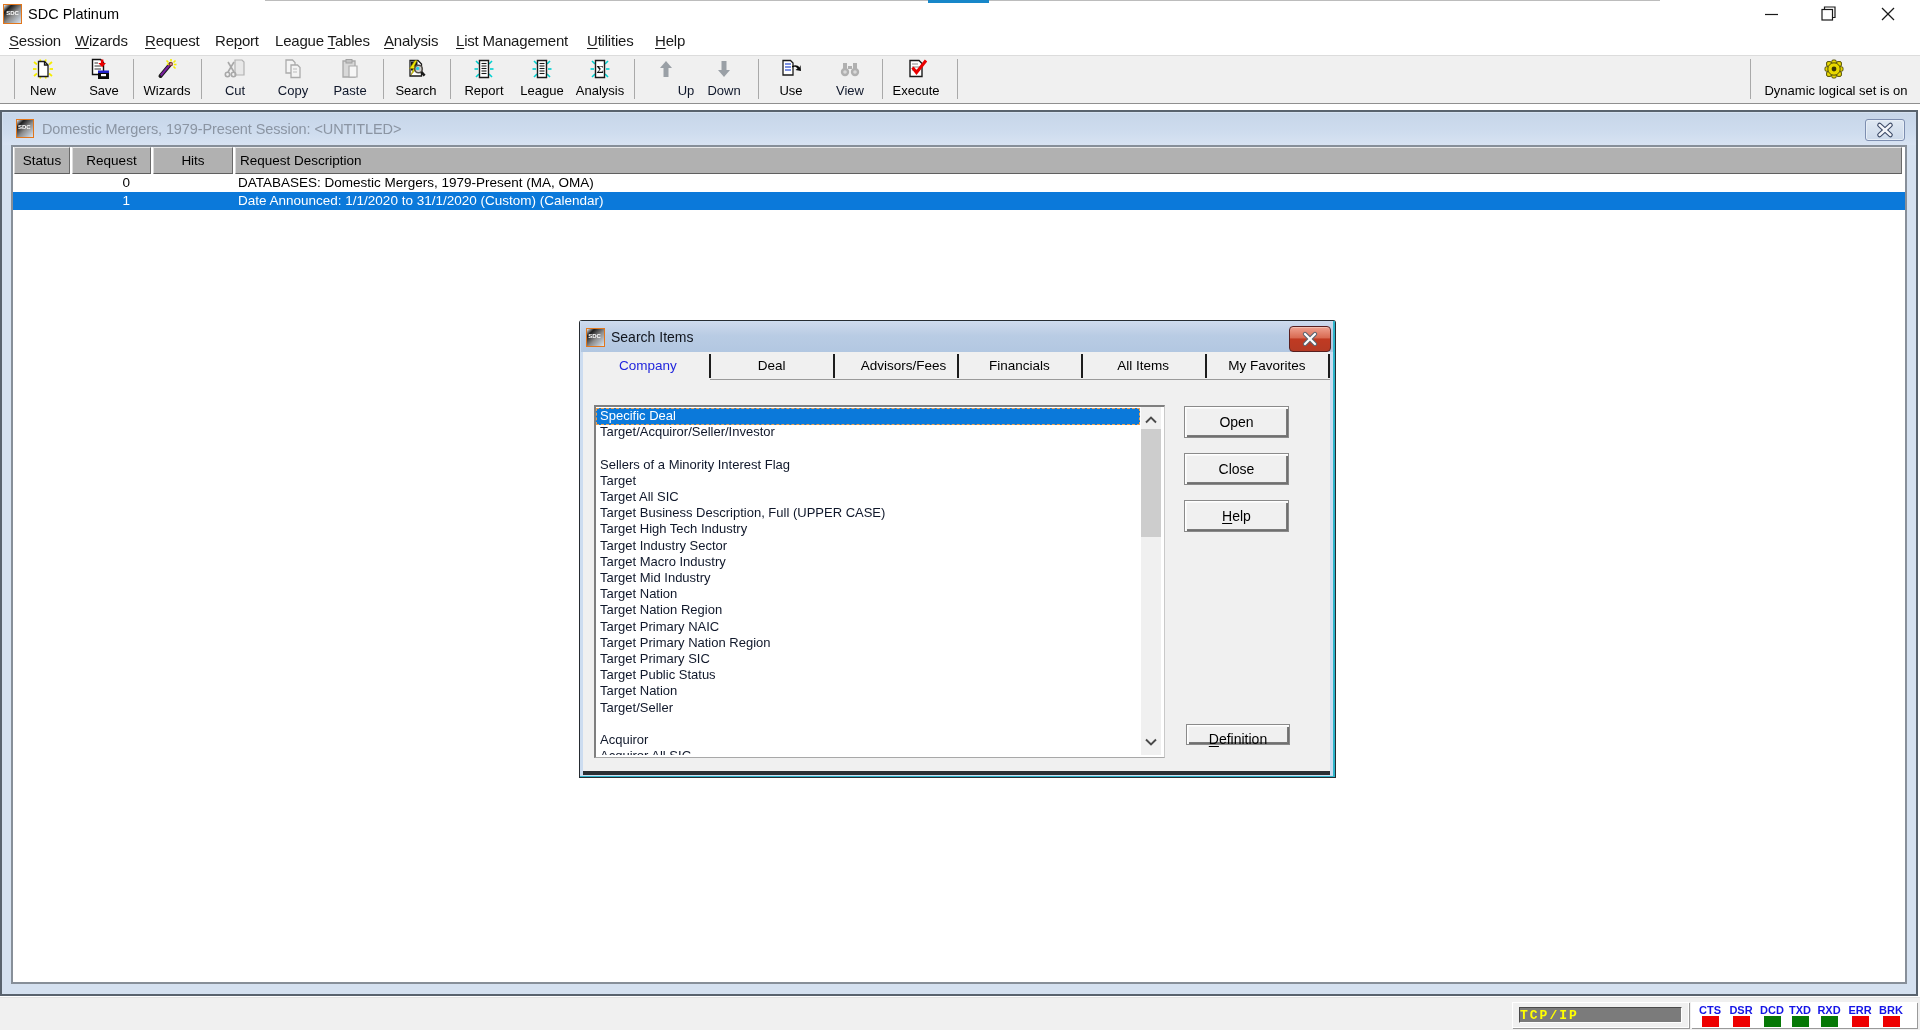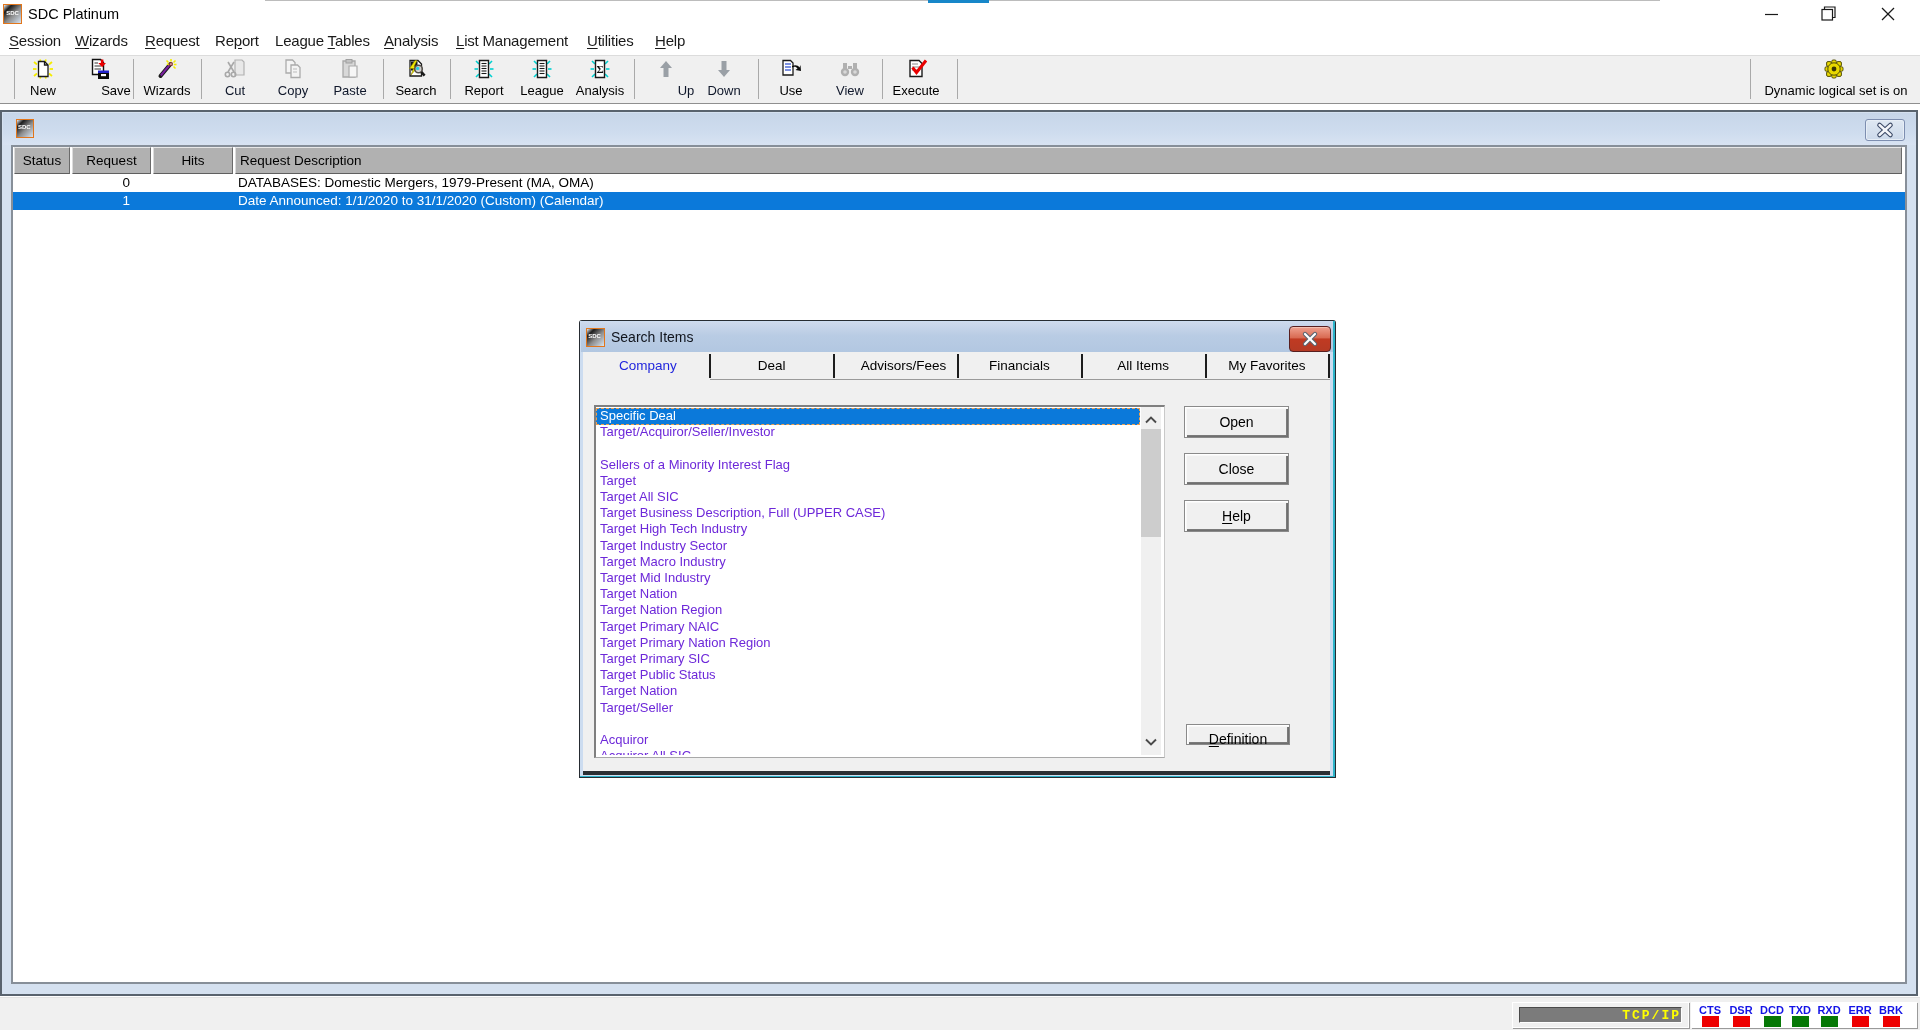--- a/index.html
+++ b/index.html
@@ -10,21 +10,21 @@
 .tblab{position:absolute;top:84px;height:14px;font-size:13px;line-height:14px;color:#000;text-align:center;transform:translateX(-50%);white-space:nowrap;}
 .tblab.dis{color:#0f172a;}
 .tbsep{position:absolute;top:59px;height:40px;width:1px;background:#a9a9a9;}
 .ticon{position:absolute;top:58px;width:22px;height:22px;transform:translateX(-50%);}
 .hcell{position:absolute;top:147px;height:27px;background:#b1b1b1;box-sizing:border-box;
   border-top:1px solid #e8e8e8;border-left:1px solid #dcdcdc;border-right:1px solid #6b6b6b;border-bottom:1px solid #5f5f5f;
   font-size:13.5px;color:#000;text-align:center;line-height:25px;white-space:nowrap;}
 .btn3d{position:absolute;background:#f0f0f0;box-sizing:border-box;border:1px solid #8a8a8a;
   box-shadow:inset 1px 1px 0 #ffffff,inset 2px 2px 0 #f8f8f8,inset -1px -1px 0 #6f6f6f,inset -2px -2px 0 #7a7a7a;
   font-size:14px;color:#000;text-align:center;}
-.li{position:absolute;left:599px;height:16px;font-size:13px;line-height:16px;color:#6d28d9;white-space:nowrap;}
+.li{position:absolute;left:599px;height:16px;font-size:13px;line-height:16px;color:#0f172a;white-space:nowrap;}
 .mi{position:absolute;top:0;height:26px;line-height:26px;font-size:15px;color:#1a1a1a;white-space:nowrap;letter-spacing:-0.2px;}
 </style>
 </head>
 <body>
 <div id="root">
 
 <div class="abs" style="left:265px;top:0;width:1395px;height:1px;background:#bcbcbc;"></div>
 <div class="abs" style="left:928px;top:0;width:61px;height:3px;background:#1787c9;"></div>
 
 <div class="abs" style="left:3px;top:4px;width:19px;height:20px;">
@@ -60,21 +60,21 @@
   <div class="tbsep" style="left:133px;"></div>
   <div class="tbsep" style="left:201px;"></div>
   <div class="tbsep" style="left:383px;"></div>
   <div class="tbsep" style="left:450px;"></div>
   <div class="tbsep" style="left:634px;"></div>
   <div class="tbsep" style="left:758px;"></div>
   <div class="tbsep" style="left:882px;"></div>
   <div class="tbsep" style="left:957px;"></div>
   <div class="tbsep" style="left:1750px;"></div>
   <div class="tblab" style="left:43px;">New</div>
-  <div class="tblab" style="left:116px;">Save</div>
+  <div class="tblab" style="left:104px;">Save</div>
   <div class="tblab" style="left:167px;">Wizards</div>
   <div class="tblab dis" style="left:235px;">Cut</div>
   <div class="tblab dis" style="left:293px;">Copy</div>
   <div class="tblab dis" style="left:350px;">Paste</div>
   <div class="tblab" style="left:416px;">Search</div>
   <div class="tblab" style="left:484px;">Report</div>
   <div class="tblab" style="left:542px;">League</div>
   <div class="tblab" style="left:600px;">Analysis</div>
   <div class="tblab dis" style="left:686px;">Up</div>
   <div class="tblab dis" style="left:724px;">Down</div>
@@ -256,20 +256,21 @@
     <circle cx="11" cy="11" r="2.4" fill="#3a3604" stroke="none"></circle>
   </svg>
 </div>
 
 <div class="abs" style="left:0px;top:110px;width:1918px;height:886px;background:#d5e1f0;border:2.5px solid #59636e;box-sizing:border-box;"></div>
 <div class="abs" style="left:2.5px;top:112.5px;width:1913px;height:32px;background:linear-gradient(180deg,#c7d6e9 0%,#cedcee 60%,#d8e3f2 100%);"></div>
 <div class="abs" style="left:16px;top:119px;width:18px;height:19px;">
   <div style="position:absolute;inset:0;background:linear-gradient(135deg,#f0f0f0 0%,#1d1d1d 22%,#8d8d8d 55%,#d7e4f2 100%);border:1.5px solid #e2761b;box-sizing:border-box;"></div>
   <div style="position:absolute;left:2px;top:5px;width:12px;font-size:6px;font-weight:bold;color:#fff;text-align:center;">SDC</div>
 </div>
+<div class="abs" style="left:42px;top:112.5px;height:32px;line-height:32px;font-size:14.5px;letter-spacing:-0.1px;color:#8b95a3;">Domestic Mergers, 1979-Present Session: &lt;UNTITLED&gt;</div>
 
 <div class="abs" style="left:1865px;top:119px;width:40px;height:22px;border:1px solid #7d8eb0;border-radius:3px;background:linear-gradient(180deg,#dfe8f2,#ccd9ea);box-shadow:inset 0 0 0 1px #e7eef6;box-sizing:border-box;">
   <svg width="38" height="20" viewBox="0 0 38 20">
         <g stroke="#3c4a66" stroke-width="4.6" stroke-linecap="round">
           <line x1="13.5" y1="5" x2="24.5" y2="15"></line>
           <line x1="24.5" y1="5" x2="13.5" y2="15"></line>
         </g>
         <g stroke="#f4f6fa" stroke-width="2.4" stroke-linecap="round">
           <line x1="13.5" y1="5" x2="24.5" y2="15"></line>
           <line x1="24.5" y1="5" x2="13.5" y2="15"></line>
@@ -288,21 +289,21 @@
   <div style="position:absolute;left:225px;top:0;font-size:13.5px;line-height:18px;color:#000;">DATABASES: Domestic Mergers, 1979-Present (MA, OMA)</div>
 </div>
 <div class="abs" style="left:13px;top:192px;width:1892px;height:18px;background:#0b79da;">
   <div style="position:absolute;left:82px;top:0;width:35px;text-align:right;font-size:13.5px;line-height:18px;color:#fff;">1</div>
   <div style="position:absolute;left:225px;top:0;font-size:13.5px;line-height:18px;color:#fff;">Date Announced: 1/1/2020 to 31/1/2020 (Custom) (Calendar)</div>
 </div>
 
 <div class="abs" style="left:0;top:997px;width:1920px;height:33px;background:#f0f0f0;border-top:1px solid #e3e3e3;box-sizing:border-box;"></div>
 <div class="abs" style="left:1512px;top:1002px;width:177px;height:26px;background:#f0f0f0;border:1px solid #ffffff;box-shadow:1px 1px 0 #9a9a9a;box-sizing:border-box;">
   <div style="position:absolute;left:6px;top:4px;right:6px;bottom:4px;background:#7b7b7b;border-top:1px solid #4a4a4a;border-left:1px solid #4a4a4a;border-bottom:1px solid #fff;border-right:1px solid #fff;
-    color:#ffff00;font-family:'Liberation Mono',monospace;font-weight:bold;font-size:13px;text-align:right;line-height:16px;letter-spacing:2px;">TCP/IP</div>
+    color:#ffff00;font-family:'Liberation Mono',monospace;font-weight:bold;font-size:13px;text-align:left;line-height:16px;letter-spacing:2px;">TCP/IP</div>
 </div>
 <div class="abs" style="left:1691px;top:1002px;width:226px;height:26px;background:#ffffff;border:1px solid #ffffff;box-shadow:1px 1px 0 #9a9a9a;box-sizing:border-box;font-weight:bold;font-size:11px;color:#1414e6;" id="leds">
   <div style="position:absolute;left:18px;top:1px;transform:translateX(-50%);">CTS</div>
   <div style="position:absolute;left:49px;top:1px;transform:translateX(-50%);">DSR</div>
   <div style="position:absolute;left:80px;top:1px;transform:translateX(-50%);">DCD</div>
   <div style="position:absolute;left:108px;top:1px;transform:translateX(-50%);">TXD</div>
   <div style="position:absolute;left:137px;top:1px;transform:translateX(-50%);">RXD</div>
   <div style="position:absolute;left:168px;top:1px;transform:translateX(-50%);">ERR</div>
   <div style="position:absolute;left:199px;top:1px;transform:translateX(-50%);">BRK</div>
   <div style="position:absolute;left:10px;top:13px;width:17px;height:11px;background:#ee0000;"></div>

